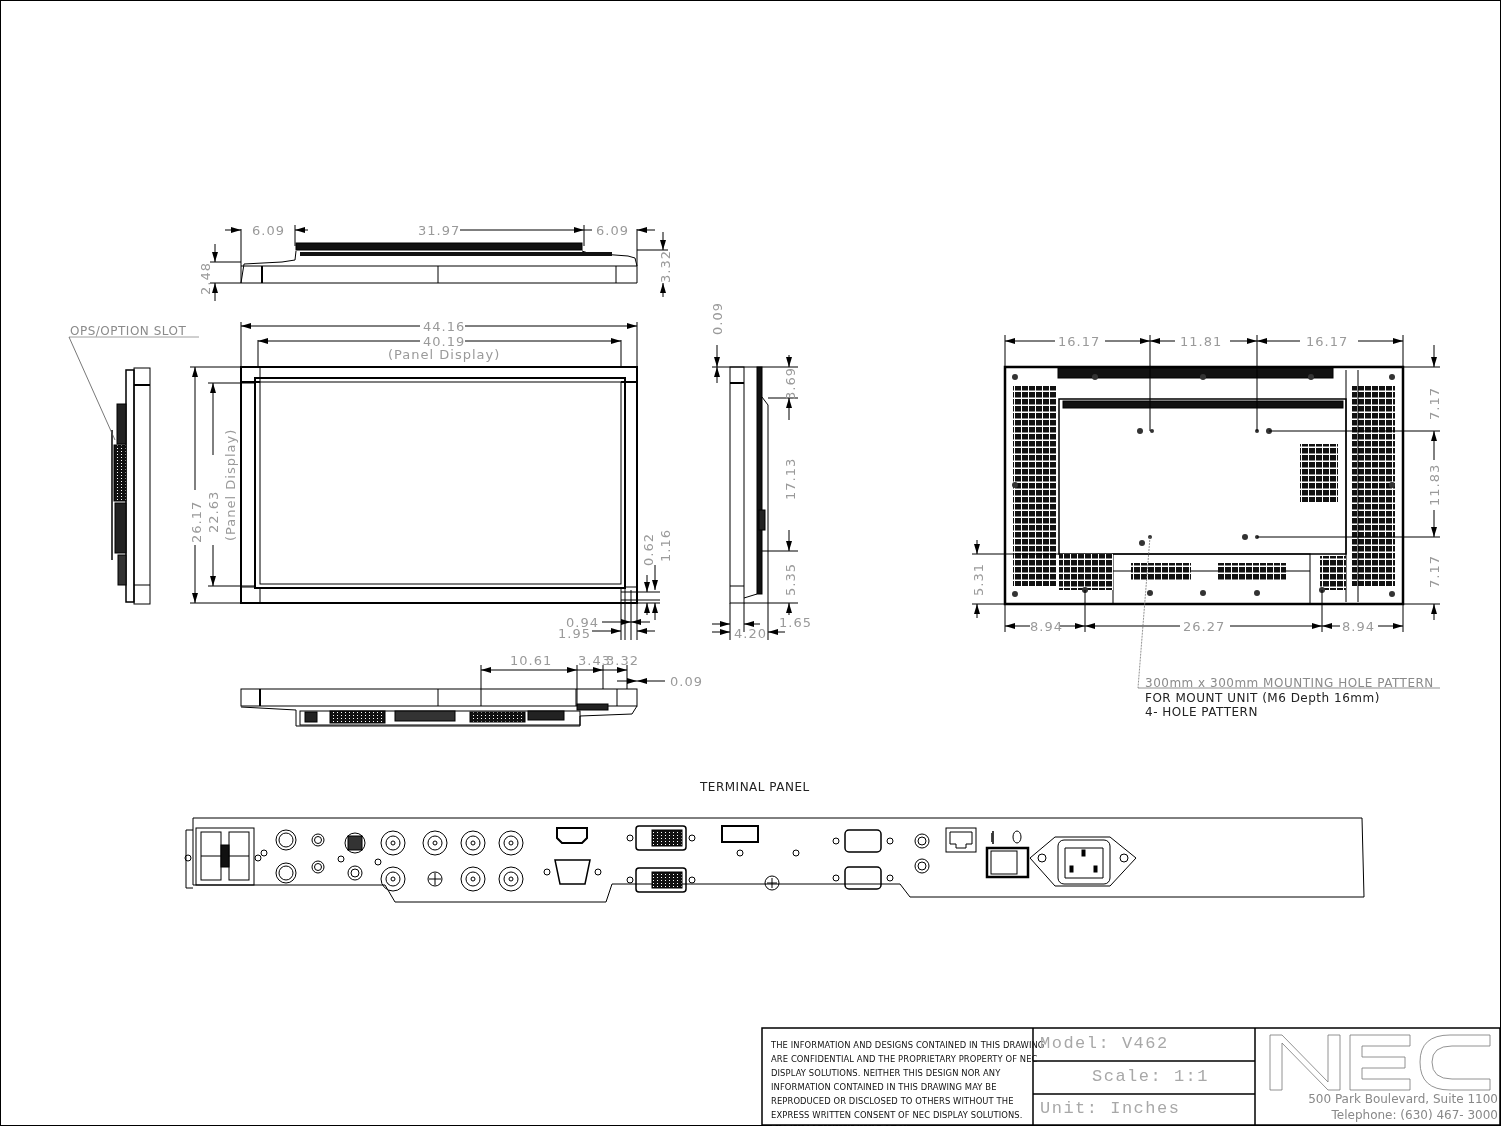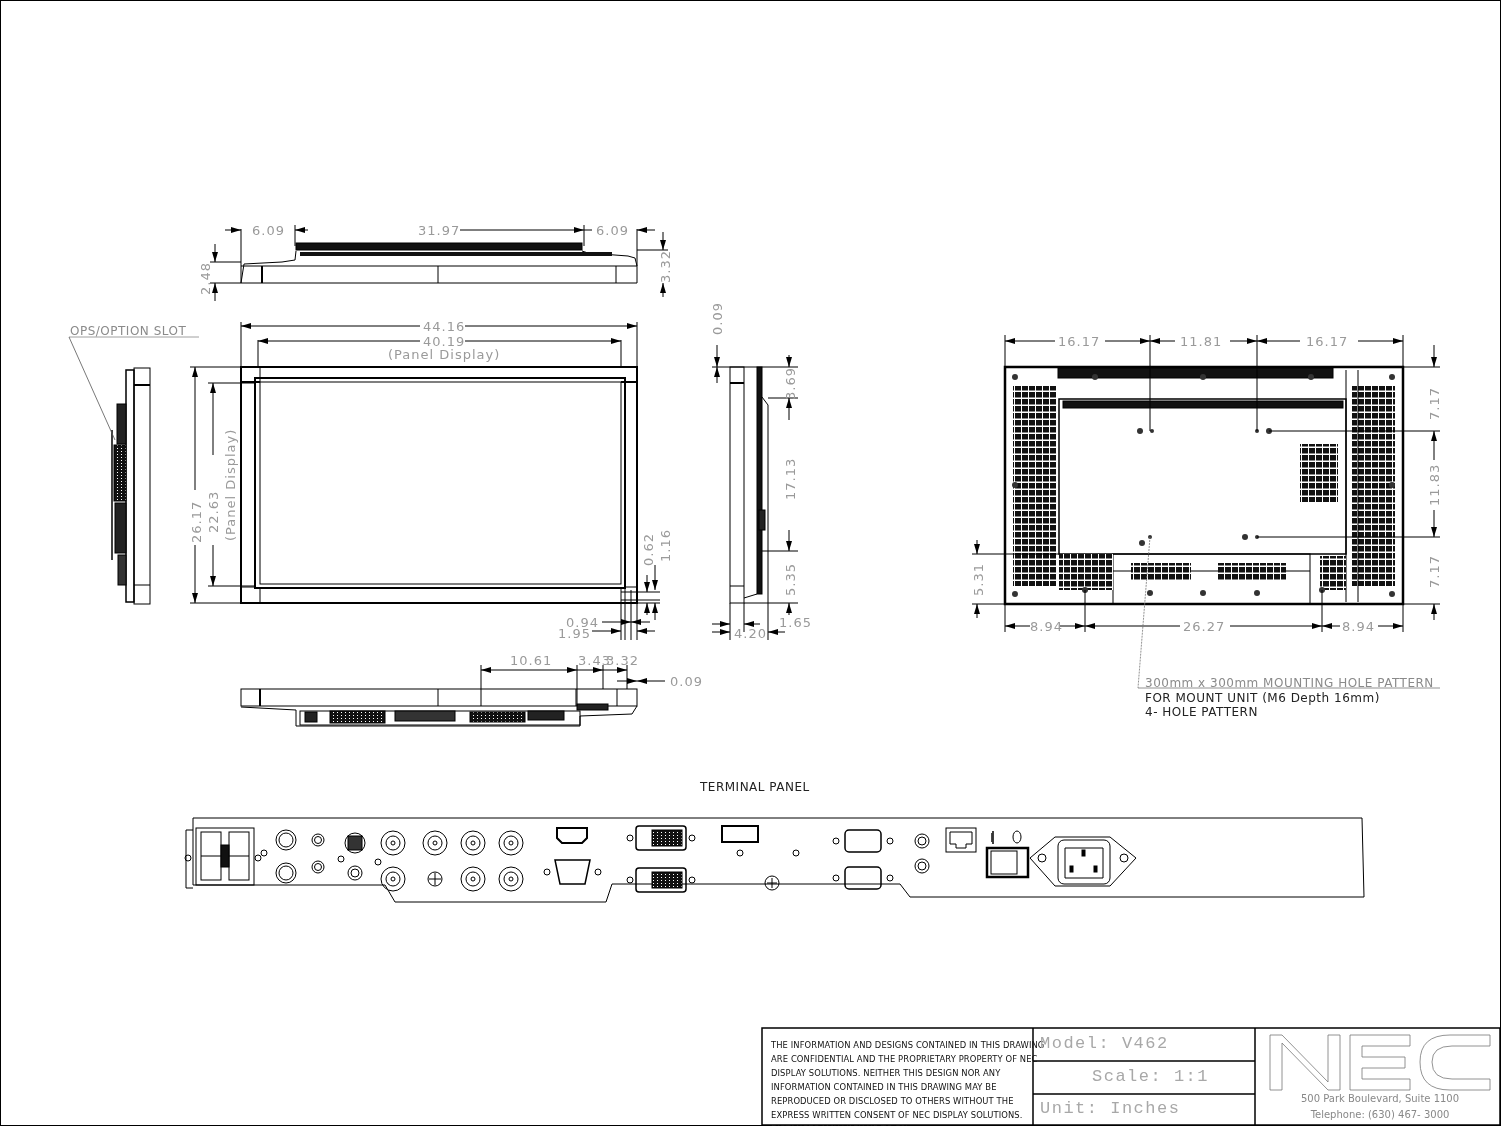--- a/index.html
+++ b/index.html
@@ -3,21 +3,21 @@
 <meta charset="utf-8">
 <style>
   html,body{margin:0;padding:0;background:#fff;}
   body{width:1501px;height:1126px;position:relative;overflow:hidden;font-family:"DejaVu Sans",sans-serif;}
   svg{position:absolute;left:0;top:0;}
   .dim{font-family:"DejaVu Sans",sans-serif;font-size:13px;fill:#9a9a9a;letter-spacing:1px;}
   .lbl{font-family:"DejaVu Sans",sans-serif;font-size:12px;fill:#222;letter-spacing:0.5px;}
   .lblg{font-family:"DejaVu Sans",sans-serif;font-size:12px;fill:#8a8a8a;letter-spacing:0.5px;}
   .tb-note{position:absolute;left:771px;top:1038px;width:280px;font-size:8.4px;line-height:14px;color:#111;font-family:"DejaVu Sans",sans-serif;letter-spacing:0.1px;}
   .tb-cell{position:absolute;font-family:Liberation Mono, monospace;font-size:17px;color:#a8a8a8;letter-spacing:1.5px;}
-  .tb-addr{position:absolute;left:1262px;width:236px;text-align:center;font-size:10px;line-height:8.5px;color:#888;font-family:"DejaVu Sans",sans-serif;}
+  .tb-addr{position:absolute;left:1262px;width:236px;text-align:right;font-size:12px;line-height:8.5px;color:#888;font-family:"DejaVu Sans",sans-serif;}
 </style>
 </head>
 <body>
 
 <svg width="1501" height="1126" viewBox="0 0 1501 1126">
   <defs>
     <marker id="ar" markerWidth="10" markerHeight="6" refX="10" refY="3" orient="auto" markerUnits="userSpaceOnUse">
       <path d="M0,0 L10,3 L0,6 Z" fill="#000"></path>
     </marker>
     <marker id="al" markerWidth="10" markerHeight="6" refX="0" refY="3" orient="auto" markerUnits="userSpaceOnUse">

